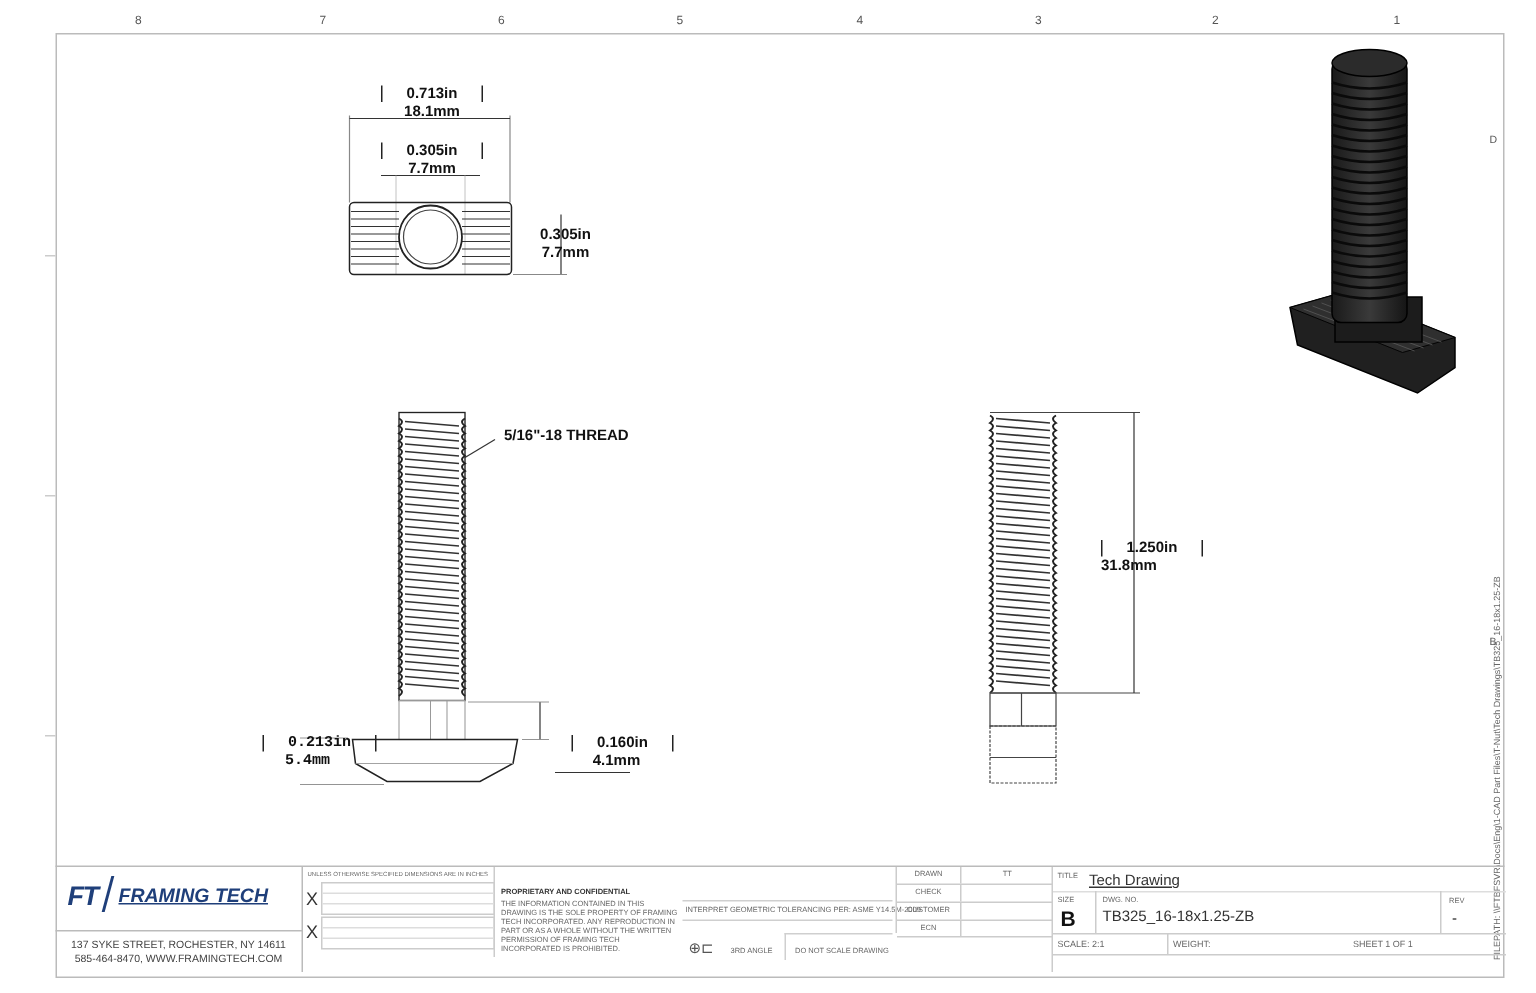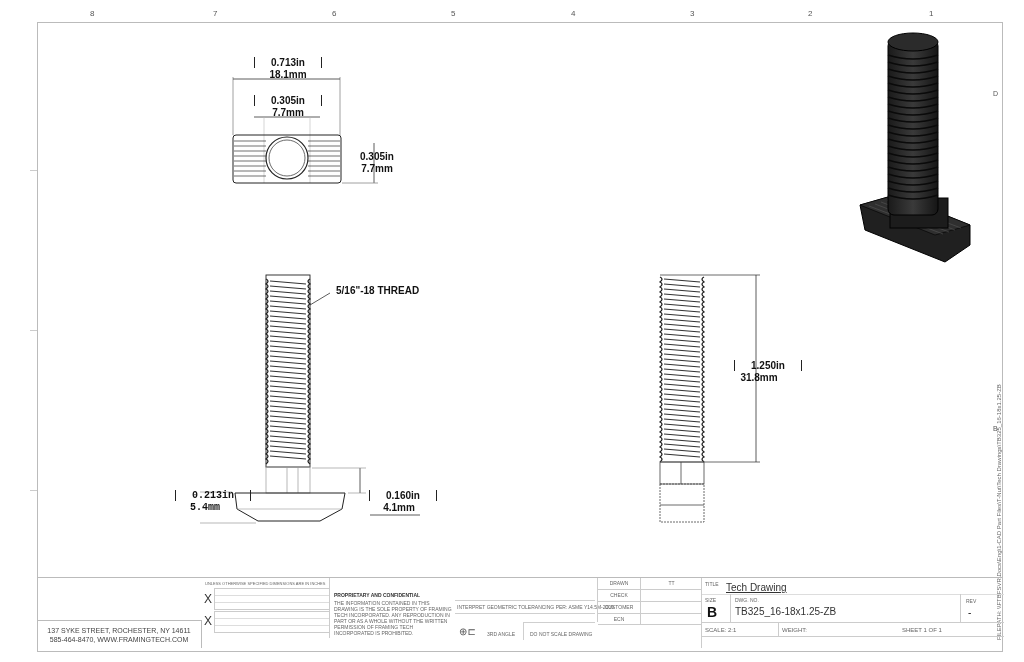--- a/index.html
+++ b/index.html
@@ -143,21 +143,21 @@
     <line x1="178" y1="228" x2="196" y2="228" stroke="#888" stroke-width="0.6"></line>
     <line x1="200" y1="250" x2="250" y2="250" stroke="#333" stroke-width="0.8"></line>
     <line x1="30" y1="227" x2="62" y2="227" stroke="#888" stroke-width="0.6"></line>
     <line x1="30" y1="258" x2="86" y2="258" stroke="#888" stroke-width="0.6"></line>
   </svg>
   <div class="abs dimtxt" style="left:166px;top:20px;white-space:nowrap;text-align:left;">5/16"-18 THREAD</div>
   <div class="abs dimtxt" style="left:5px;top:225px;width:60px;font-family:Liberation Mono, monospace;">
     <span class="bracket">0.213in</span><br>
     <span>5.4mm</span>
   </div>
-  <div class="abs dimtxt" style="left:199px;top:225px;width:60px;">
+  <div class="abs dimtxt" style="left:211px;top:225px;width:60px;">
     <span class="bracket">0.160in</span><br>
     <span>4.1mm</span>
   </div>
 </div>
 
 <div class="abs" style="left:650px;top:265px;width:160px;height:265px;">
   <svg width="160" height="265">
     <g stroke="#222" stroke-width="1.3" fill="none">
       <path d="M10 12 q4 2 0 5 q4 2 0 5 q4 2 0 5 q4 2 0 5 q4 2 0 5 q4 2 0 5 q4 2 0 5 q4 2 0 5 q4 2 0 5 q4 2 0 5 q4 2 0 5 q4 2 0 5 q4 2 0 5 q4 2 0 5 q4 2 0 5 q4 2 0 5 q4 2 0 5 q4 2 0 5 q4 2 0 5 q4 2 0 5 q4 2 0 5 q4 2 0 5 q4 2 0 5 q4 2 0 5 q4 2 0 5 q4 2 0 5 q4 2 0 5 q4 2 0 5 q4 2 0 5 q4 2 0 5 q4 2 0 5 q4 2 0 5 q4 2 0 5 q4 2 0 5 q4 2 0 5 q4 2 0 5 q4 2 0 5"></path>
       <path d="M54 12 q-4 2 0 5 q-4 2 0 5 q-4 2 0 5 q-4 2 0 5 q-4 2 0 5 q-4 2 0 5 q-4 2 0 5 q-4 2 0 5 q-4 2 0 5 q-4 2 0 5 q-4 2 0 5 q-4 2 0 5 q-4 2 0 5 q-4 2 0 5 q-4 2 0 5 q-4 2 0 5 q-4 2 0 5 q-4 2 0 5 q-4 2 0 5 q-4 2 0 5 q-4 2 0 5 q-4 2 0 5 q-4 2 0 5 q-4 2 0 5 q-4 2 0 5 q-4 2 0 5 q-4 2 0 5 q-4 2 0 5 q-4 2 0 5 q-4 2 0 5 q-4 2 0 5 q-4 2 0 5 q-4 2 0 5 q-4 2 0 5 q-4 2 0 5 q-4 2 0 5 q-4 2 0 5"></path>
@@ -203,21 +203,21 @@
     <g stroke="#444" stroke-width="0.8" fill="none">
       <line x1="10" y1="10" x2="110" y2="10"></line>
       <line x1="10" y1="197" x2="110" y2="197"></line>
       <line x1="106" y1="10" x2="106" y2="197" stroke="#333"></line>
       <rect x="10" y="197" width="44" height="22"></rect>
       <line x1="31" y1="197" x2="31" y2="219"></line>
       <rect x="10" y="219" width="44" height="38" stroke-dasharray="2 1"></rect>
       <line x1="10" y1="240" x2="54" y2="240"></line>
     </g>
   </svg>
-  <div class="abs dimtxt" style="left:84px;top:95px;width:50px;text-align:center;">
+  <div class="abs dimtxt" style="left:84px;top:95px;width:50px;text-align:left;">
     <span class="bracket">1.250in</span><br>
     <span>31.8mm</span>
   </div>
 </div>
 
 <div class="abs" style="left:855px;top:30px;width:120px;height:240px;">
   <svg width="120" height="240">
     <defs>
       <linearGradient id="shaft" x1="0" x2="1">
         <stop offset="0" stop-color="#1a1a1a"></stop>
@@ -257,20 +257,25 @@
         <path d="M33 144 q25 8 50 0"></path>
       <path d="M33 151 q25 8 50 0"></path>
         <path d="M33 158 q25 8 50 0"></path>
         <path d="M33 165 q25 8 50 0"></path>
     </g>
   </svg>
 </div>
 
 <div class="abs" style="left:37px;top:577px;width:966px;height:75px;border-top:1px solid #bbb;">
 
+  <div class="tb-cell" style="left:0;top:0;width:165px;height:42px;border:none;border-right:1px solid #bbb;">
+    <div class="abs" style="left:8px;top:9px;font-size:18px;font-weight:bold;font-style:italic;color:#1f3f7a;letter-spacing:-1px;">FT</div>
+    <div class="abs" style="left:34px;top:6px;width:2px;height:24px;background:#1f3f7a;transform:skewX(-15deg);"></div>
+    <div class="abs" style="left:42px;top:11px;font-size:13px;font-weight:bold;font-style:italic;color:#1f3f7a;text-decoration:underline;white-space:nowrap;">FRAMING TECH</div>
+  </div>
   <div class="tb-cell" style="left:0;top:42px;width:165px;height:28px;border:none;border-right:1px solid #bbb;border-top:1px solid #bbb;text-align:center;font-size:7px;color:#444;padding-top:5px;line-height:9px;">
     <div>137 SYKE STREET, ROCHESTER, NY 14611</div>
     <div>585-464-8470, WWW.FRAMINGTECH.COM</div>
   </div>
 
   <div class="tb-cell" style="left:165px;top:0;width:128px;height:60px;border:none;border-right:1px solid #ccc;">
     <div class="tiny abs" style="left:3px;top:3px;white-space:nowrap;transform:scale(0.8);transform-origin:left top;">UNLESS OTHERWISE SPECIFIED DIMENSIONS ARE IN INCHES</div>
     <div class="abs" style="left:2px;top:14px;font-size:12px;color:#333;">X</div>
     <div class="abs" style="left:12px;top:10px;width:114px;height:20px;border:1px solid #ccc;">
       <div style="border-bottom:1px solid #ddd;height:6px;"></div>

